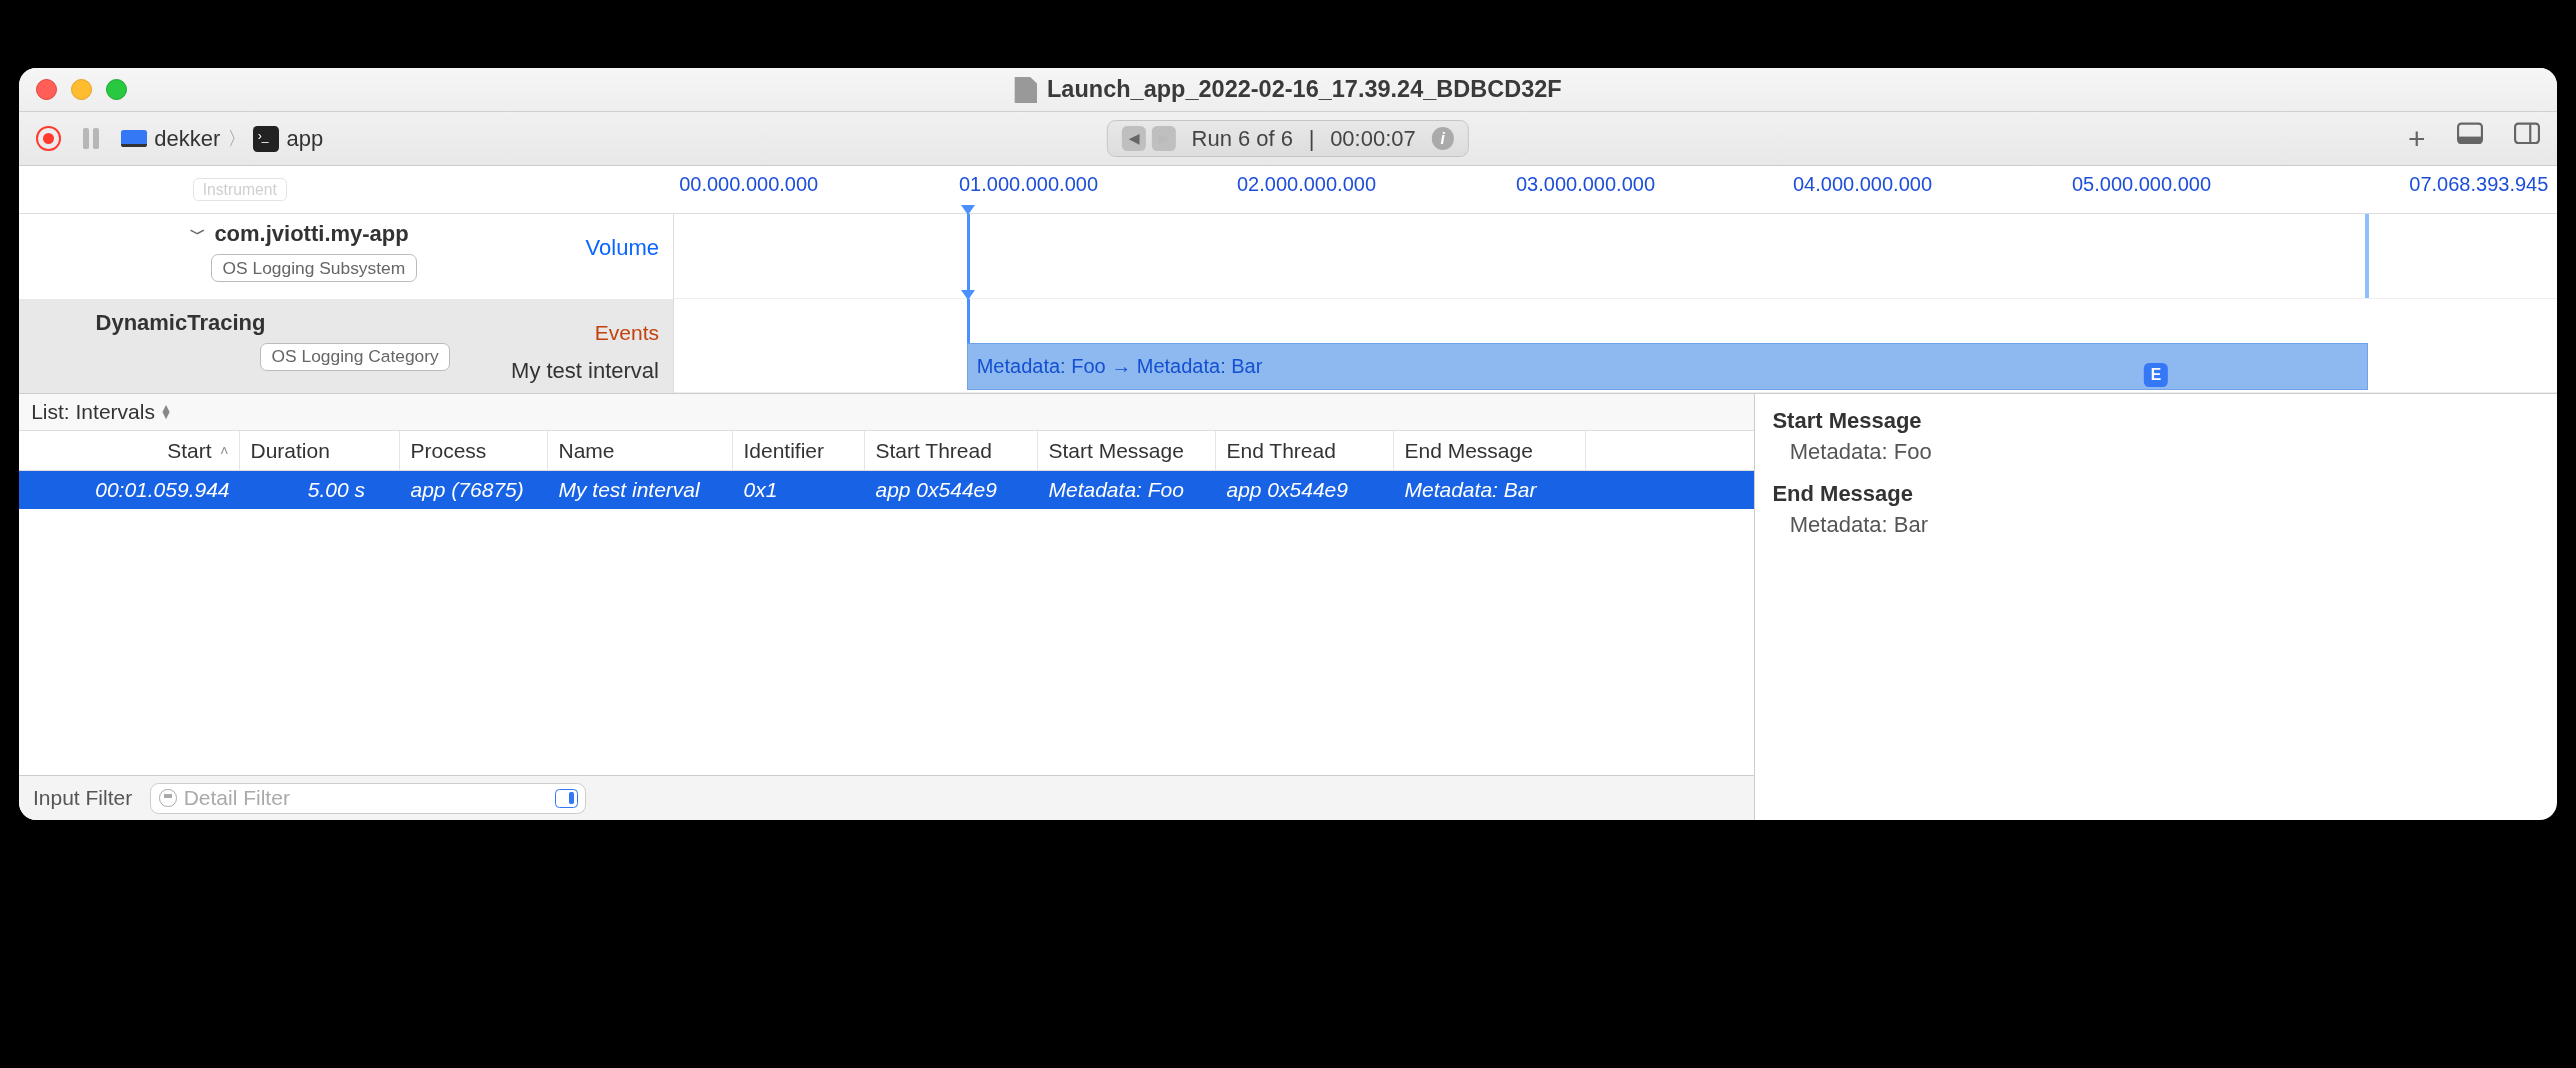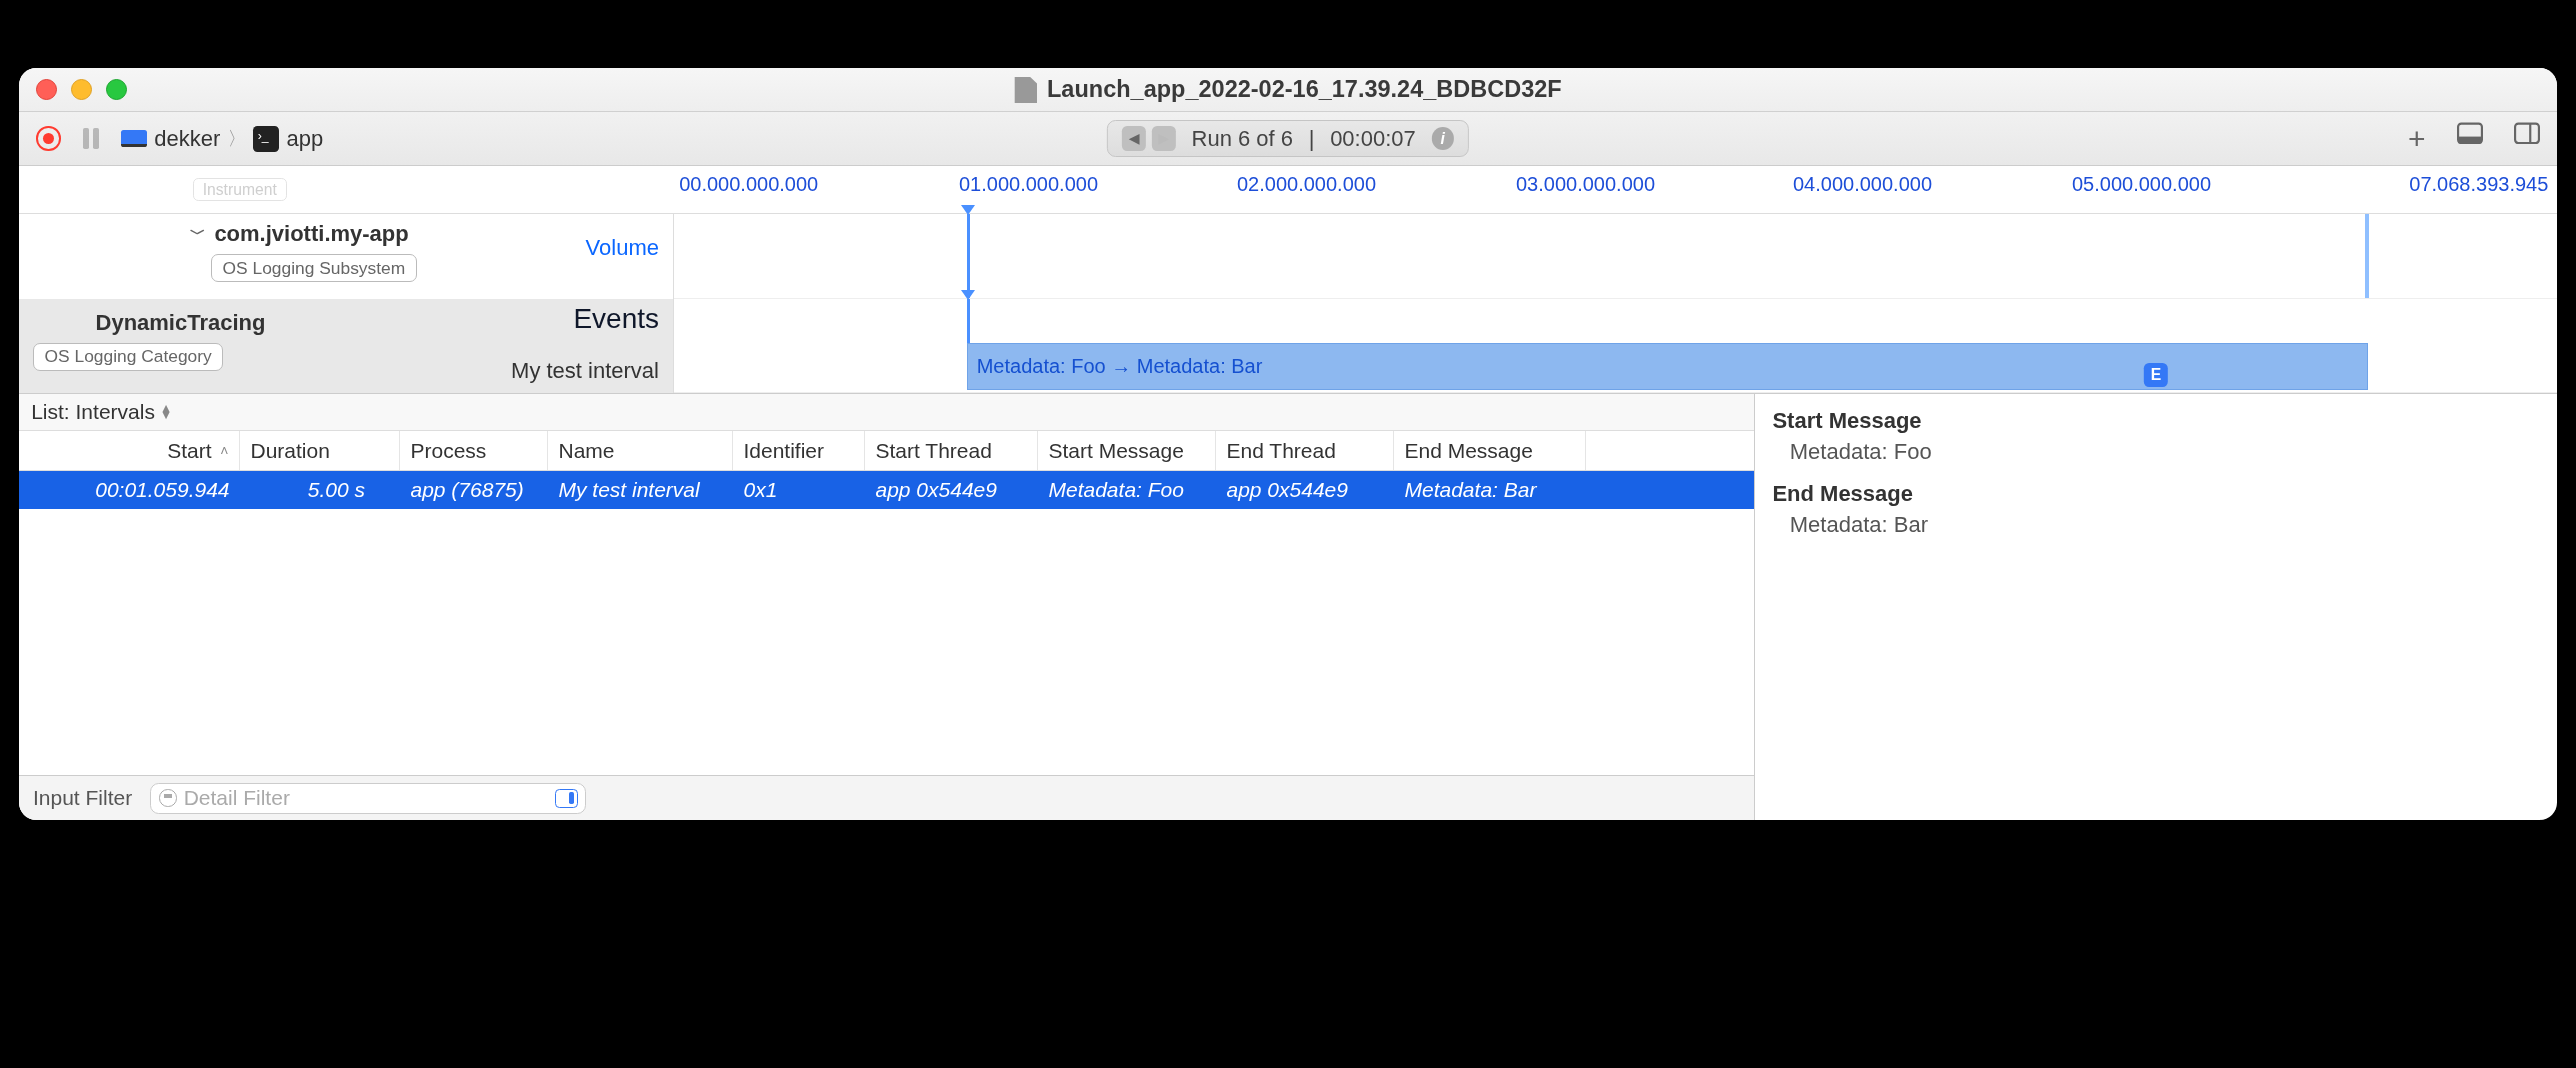--- a/index.html
+++ b/index.html
@@ -48,22 +48,22 @@
 .subsys-head { display: flex; align-items: center; gap: 8.7px; font-size: 22px; font-weight: 600; color: #333; padding-left: 157px; }
 .disclosure { font-size: 15.7px; color: #666; }
 .badge { border: 0.9px solid #bbb; color: #666; font-size: 17.4px; padding: 2.6px 10.5px; border-radius: 7px; background: #fff; margin-left: 178px; align-self: flex-start; }
 .volume-link { position: absolute; right: 14px; top: 21px; color: #0a66ff; font-size: 22px; }
 .playhead { position: absolute; top: 0; bottom: 0; width: 2.6px; background: #4a90ff; }
 .playhead::before { content: ''; position: absolute; top: -8.7px; left: -6.1px; width: 0; height: 0; border-left: 7.8px solid transparent; border-right: 7.8px solid transparent; border-top: 10.5px solid #4a90ff; }
 .end-marker { position: absolute; top: 0; bottom: 0; width: 4.4px; background: #8fbfff; }
 .dyn-row { height: 94px; }
 .dyn-row .tr-left { background: #e8e8e8; }
 .dyn-title { font-size: 22px; font-weight: 600; color: #333; text-align: center; padding-top: 3.5px; padding-right: 331px; }
-.dyn-badge { border: 0.9px solid #bbb; color: #666; font-size: 17.4px; padding: 2.6px 10.5px; border-radius: 7px; background: #fff; margin-top: 7px; display: inline-block; }
-.ev-label { position: absolute; right: 14px; top: 4px; font-size: 28px; color: #0f172a; }
+.dyn-badge { border: 0.9px solid #bbb; color: #666; font-size: 17.4px; padding: 2.6px 10.5px; border-radius: 7px; background: #fff; margin-top: 7px; display: inline-block; margin-left: 227px;}
+.ev-label { position: absolute; right: 14px; top: 22px; font-size: 21px; color: #c2410c; }
 .int-label { position: absolute; right: 14px; bottom: 8.7px; font-size: 22px; color: #333; }
 .interval-bar { position: absolute; top: 44px; height: 47px; background: #8db8f0; border: 0.9px solid #6fa3e8; display: flex; align-items: center; padding-left: 8.7px; font-size: 20px; color: #1550d0; }
 .detail { display: flex; height: 427px; border-top: 0.9px solid #ccc; }
 .detail-left { flex: 1; display: flex; flex-direction: column; border-right: 0.9px solid #ccc; }
 .list-head { height: 37px; display: flex; align-items: center; padding: 0 12.2px; font-size: 21px; color: #333; border-bottom: 0.9px solid #ddd; background: #f8f8f8; gap: 5.2px; }
 .updown { font-size: 12.2px; color: #888; line-height: 7px; }
 .table-head { display: flex; height: 40px; border-bottom: 0.9px solid #ddd; background: #fff; font-size: 21px; color: #333; align-items: center; }
 .th { padding: 0 10.5px; border-right: 0.9px solid #e5e5e5; height: 100%; display: flex; align-items: center; }
 .th-start { width: 221px; justify-content: flex-end; gap: 8.7px; }
 .sort-arrow { font-size: 14px; color: #888; }

